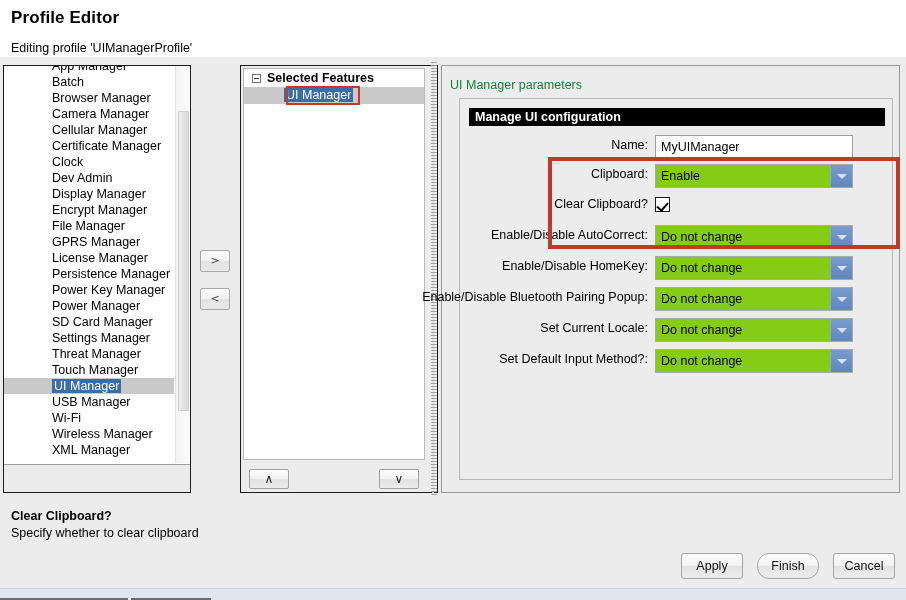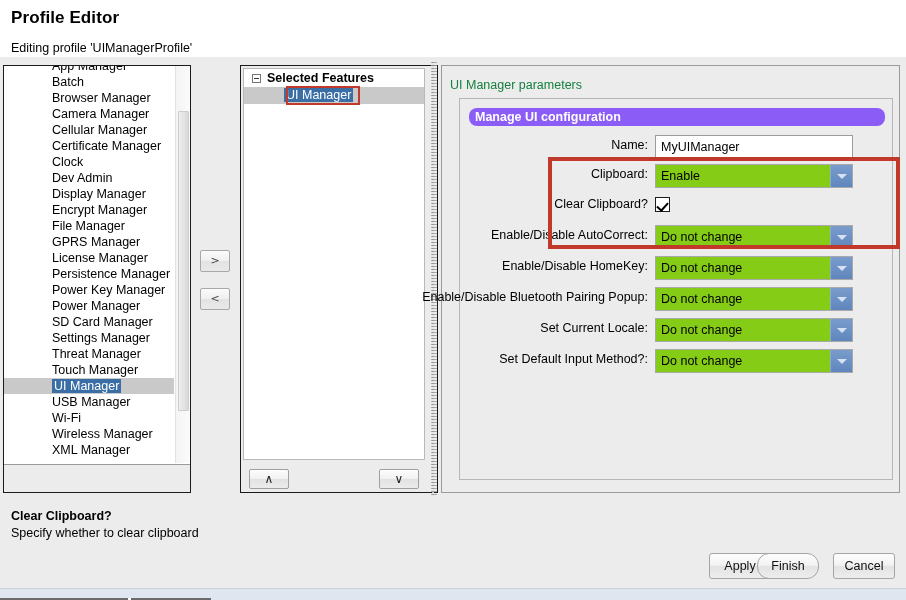--- a/index.html
+++ b/index.html
@@ -178,24 +178,23 @@
     font-size: 12.5px; color: #15803d;
   }
   .rp-group {
     position: absolute; left: 17px; top: 32px; width: 434px; height: 382px;
     border: 1px solid #b6b6b6;
     background: #ececed;
   }
   .rp-group-title {
     position: absolute; left: 9px; top: 9px;
     width: 416px; height: 18px; line-height: 18px;
-    background: #8b5cf6; color: #ffffff;
+    background: #000000; color: #ffffff;
     font-weight: bold; font-size: 12.5px;
     padding-left: 6px;
-    border-radius: 8px;
   }
 
   .field-row {
     position: absolute; left: 0; width: 434px; height: 24px;
   }
   .field-label {
     position: absolute; right: 246px; top: 3px;
     font-size: 12.5px; color: #000; white-space: nowrap;
     text-align: right;
   }
@@ -273,21 +272,21 @@
   }
   .btn {
     position: absolute; top: 7px; height: 26px; width: 62px;
     background: linear-gradient(to bottom,#fdfdfd 0%, #f2f2f2 47%, #e3e3e3 51%, #ededed 100%);
     border: 1px solid #a5a5a5;
     border-radius: 3px;
     font-size: 12.5px; color: #111;
     text-align: center; line-height: 24px;
     font-family: "Liberation Sans", sans-serif;
   }
-  #btn-apply  { left: 709px; }
+  #btn-apply  { left: 681px; }
   #btn-finish { left: 757px; border-radius: 12px; }
   #btn-cancel { left: 833px; }
 
   .bottom-strip {
     position: absolute; left: 0; top: 588px; width: 906px; height: 12px;
     background: #dfe6ef;
     border-top: 1px solid #c8d2de;
   }
   .bottom-strip .tb {
     position: absolute; left: 0; top: 9px; height: 3px; background: #6b6b6b;

